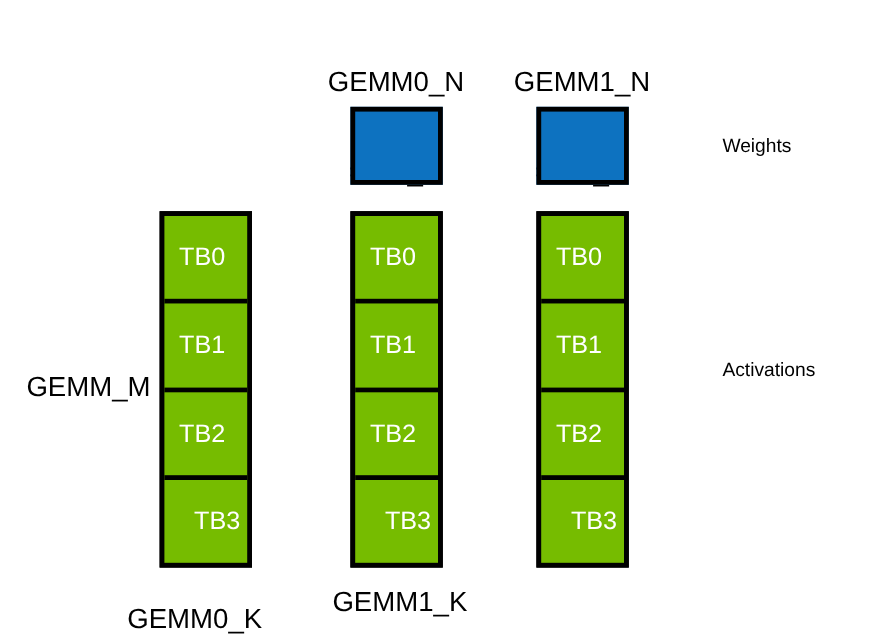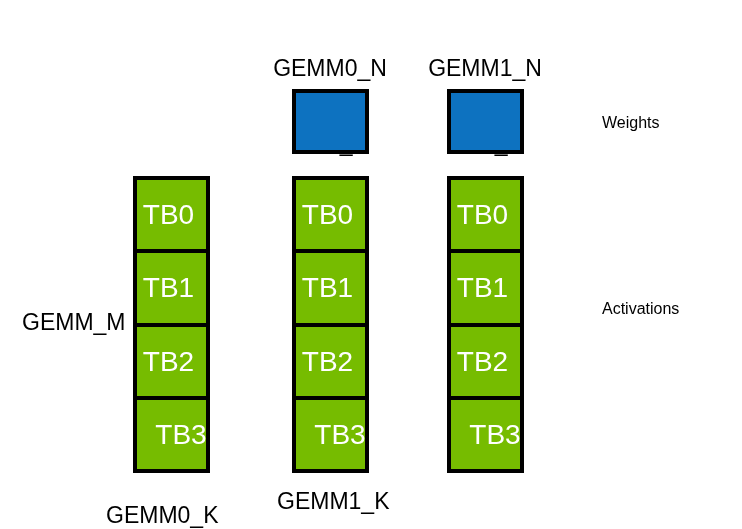--- a/index.html
+++ b/index.html
@@ -59,21 +59,21 @@
     justify-content: center;
     border-bottom: 4px solid #000000;
     position: relative;
   }
   .act-cell:last-child {
     border-bottom: none;
     padding-left: 25px;
   }
   .act-cell > span {
     color: #ffffff;
-    font-size: 28px;
+    font-size: 21px;
     line-height: 21px;
     font-family: "Liberation Sans", sans-serif;
     position: relative;
     left: -3px;
   }
 
   
   .side-lbl {
     font-size: 16px;
   }

